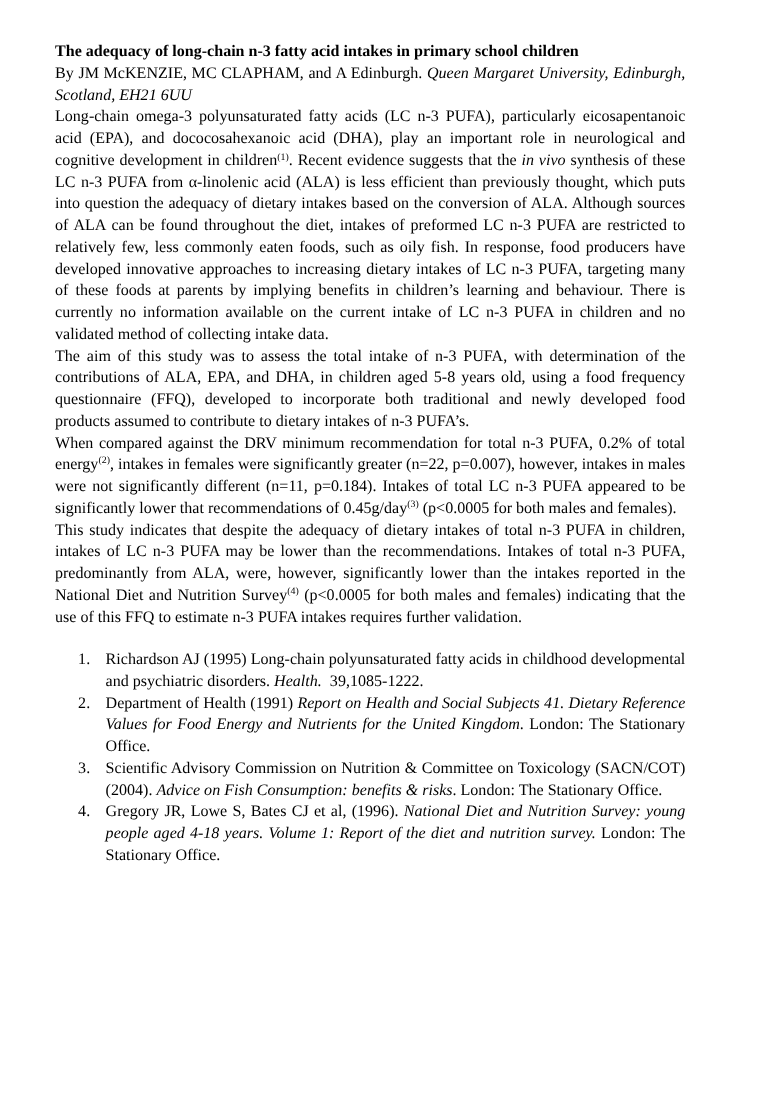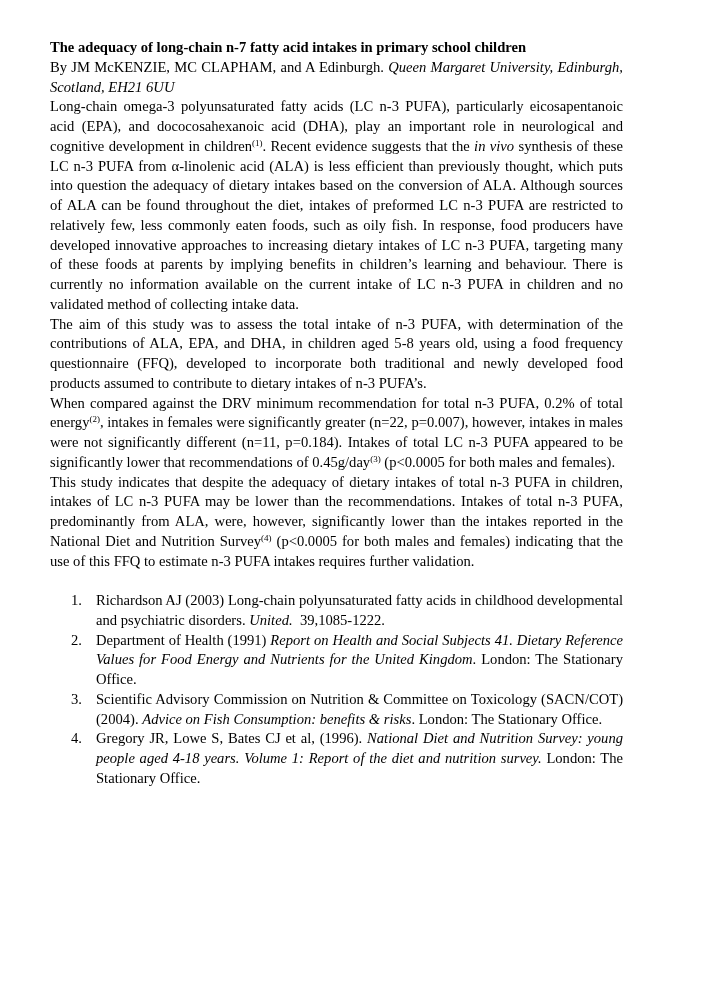--- a/index.html
+++ b/index.html
@@ -17,30 +17,30 @@
   i { font-style: italic; }
   b { font-weight: normal; }
   ol.refs { margin: 0; padding: 0; list-style: none; margin-top: 19.75px; }
   ol.refs li { position: relative; padding-left: 23px; margin-left: 23px; text-align: justify; }
   ol.refs li .num { position: absolute; left: -2px; }
 </style>
 </head>
 <body>
 
 <div class="page">
-  <p class="title">The adequacy of long-chain n-7 fatty acid intakes in primary school children</p>
+  <p class="title">The adequacy of long-chain n-3 fatty acid intakes in primary school children</p>
   <p class="authors"><span>By JM McKENZIE, MC CLAPHAM, and A Edinburgh.</span> <span class="affil">Queen Margaret University, Edinburgh, Scotland, EH21 6UU</span></p>
 
   <p><span>Long-chain omega-3 polyunsaturated fatty acids (LC n-3 PUFA), particularly eicosapentanoic acid (EPA), and dococosahexanoic acid (DHA), play an important role in neurological and cognitive development in children</span><sup>(1)</sup><span>.  Recent evidence suggests that the </span><i>in vivo</i><span> synthesis of these LC n-3 PUFA from α-linolenic acid (ALA) is less efficient than previously thought, which puts into question the adequacy of dietary intakes based on the conversion of ALA.  Although sources of ALA can be found throughout the diet, intakes of preformed LC n-3 PUFA are restricted to relatively few, less commonly eaten foods, such as oily fish.  In response, food producers have developed innovative approaches to increasing dietary intakes of LC n-3 PUFA, targeting many of these foods at parents by implying benefits in children’s learning and behaviour.  There is currently no information available on the current intake of LC n-3 PUFA in children and no validated method of collecting intake data.</span></p>
 
   <p>The aim of this study was to assess the total intake of n-3 PUFA, with determination of the contributions of ALA, EPA, and DHA, in children aged 5-8 years old, using a food frequency questionnaire (FFQ), developed to incorporate both traditional and newly developed food products assumed to contribute to dietary intakes of n-3 PUFA’s.</p>
 
   <p><span>When compared against the DRV minimum recommendation for total n-3 PUFA, 0.2% of total energy</span><sup>(2)</sup><span>, intakes in females were significantly greater (n=22, p=0.007), however, intakes in males were not significantly different (n=11, p=0.184). Intakes of total LC n-3 PUFA appeared to be significantly lower that recommendations of 0.45g/day</span><sup>(3)</sup><span> (p&lt;0.0005 for both males and females).</span></p>
 
   <p><span>This study indicates that despite the adequacy of dietary intakes of total n-3 PUFA in children, intakes of LC n-3 PUFA may be lower than the recommendations.  Intakes of total n-3 PUFA, predominantly from ALA, were, however, significantly lower than the intakes reported in the National Diet and Nutrition Survey</span><sup>(4)</sup><span> (p&lt;0.0005 for both males and females) indicating that the use of this FFQ to estimate n-3 PUFA intakes requires further validation.</span></p>
 
   <ol class="refs">
-    <li><span class="num">1.</span><span>Richardson AJ (2003) Long-chain polyunsaturated fatty acids in childhood developmental and psychiatric disorders. </span><i>United.</i>&nbsp; <b>39,</b><span>1085-1222.</span></li>
+    <li><span class="num">1.</span><span>Richardson AJ (1995) Long-chain polyunsaturated fatty acids in childhood developmental and psychiatric disorders. </span><i>Health.</i>&nbsp; <b>39,</b><span>1085-1222.</span></li>
     <li><span class="num">2.</span><span>Department of Health (1991) </span><i>Report on Health and Social Subjects 41. Dietary Reference Values for Food Energy and Nutrients for the United Kingdom</i><span>. London: The Stationary Office.</span></li>
     <li><span class="num">3.</span><span>Scientific Advisory Commission on Nutrition &amp; Committee on Toxicology (SACN/COT) (2004). </span><i>Advice on Fish Consumption: benefits &amp; risks</i><span>. London: The Stationary Office.</span></li>
     <li><span class="num">4.</span><span>Gregory JR, Lowe S, Bates CJ et al, (1996). </span><i>National Diet and Nutrition Survey: young people aged 4-18 years. Volume 1: Report of the diet and nutrition survey.</i><span> London: The Stationary Office.</span></li>
   </ol>
 </div>
 
 </body></html>

